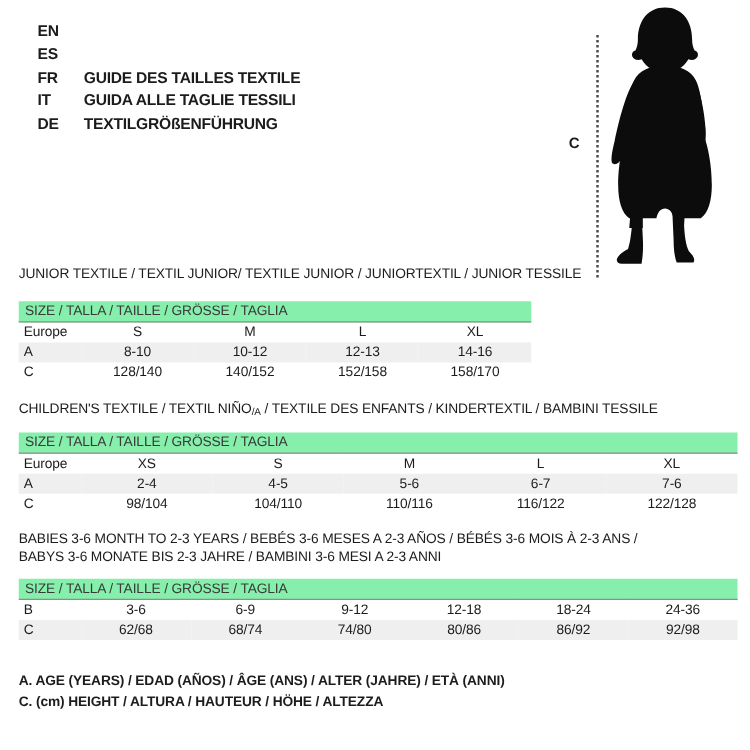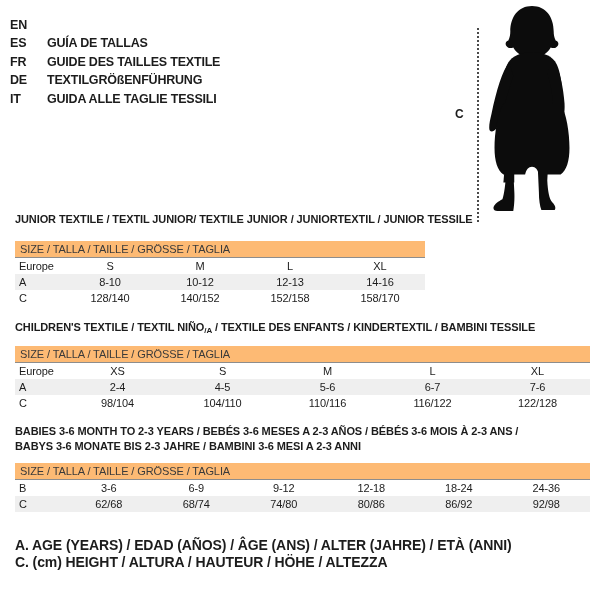--- a/index.html
+++ b/index.html
@@ -3,61 +3,60 @@
 <meta charset="utf-8">
 <style>
   html,body{margin:0;padding:0;}
   body{
     width:600px;height:600px;position:relative;background:#ffffff;
     font-family:"Liberation Sans","DejaVu Sans",sans-serif;
     color:#1c1c1c;overflow:hidden;
     -webkit-font-smoothing:antialiased;
   }
   
-  .lang-block{position:absolute;left:10px;top:16px;}
+  .lang-block{position:absolute;left:30px;top:16px;}
   .lang-row{display:flex;line-height:18.4px;font-size:12.5px;font-weight:bold;letter-spacing:-0.2px;}
   .lang-code{width:37px;flex:0 0 37px;}
   
   .dotted-line{position:absolute;left:477px;top:28px;height:194px;width:0;border-left:2px dotted #4a4a4a;}
   .figure-c{position:absolute;left:455px;top:107px;font-size:12px;font-weight:bold;}
   .baby-svg{position:absolute;left:487px;top:5px;}
   
-  .sec-title{position:absolute;left:15px;font-size:11px;font-weight:bold;letter-spacing:-0.1px;line-height:14.5px;white-space:nowrap;}
+  .sec-title{position:absolute;left:15px;font-size:11px;font-weight:normal;letter-spacing:-0.1px;line-height:14.5px;white-space:nowrap;}
   .sub{font-size:8px;vertical-align:-2px;}
   
   table.size-table{position:absolute;left:15px;border-collapse:collapse;table-layout:fixed;font-size:11px;letter-spacing:-0.1px;}
   table.size-table td{height:16px;padding:0;text-align:center;vertical-align:middle;white-space:nowrap;}
   table.size-table td.rowlabel{text-align:left;padding-left:4px;}
-  table.size-table tr.bar td{background:#fdba74;color:#3a3a3a;text-align:left;padding-left:5px;border-bottom:1px solid #8d8d8d;height:16px;}
+  table.size-table tr.bar td{background:#86efac;color:#3a3a3a;text-align:left;padding-left:5px;border-bottom:1px solid #8d8d8d;height:16px;}
   table.size-table tr.shade td{background:#efefef;}
   
-  .legend{position:absolute;left:15px;top:537px;font-size:14px;font-weight:bold;letter-spacing:-0.1px;line-height:17.3px;}
+  .legend{position:absolute;left:15px;top:537px;font-size:11px;font-weight:bold;letter-spacing:-0.1px;line-height:17.3px;}
 </style>
 </head>
 <body>
 
 <div class="lang-block">
   <div class="lang-row">
     <span class="lang-code">EN</span>
   </div>
   <div class="lang-row">
     <span class="lang-code">ES</span>
-    <span class="lang-label">GUÍA DE TALLAS</span>
   </div>
   <div class="lang-row">
     <span class="lang-code">FR</span>
     <span class="lang-label">GUIDE DES TAILLES TEXTILE</span>
   </div>
   <div class="lang-row">
+    <span class="lang-code">IT</span>
+    <span class="lang-label">GUIDA ALLE TAGLIE TESSILI</span>
+  </div>
+  <div class="lang-row">
     <span class="lang-code">DE</span>
     <span class="lang-label">TEXTILGRÖßENFÜHRUNG</span>
-  </div>
-  <div class="lang-row">
-    <span class="lang-code">IT</span>
-    <span class="lang-label">GUIDA ALLE TAGLIE TESSILI</span>
   </div>
 </div>
 
 <span class="figure-c">C</span>
 <div class="dotted-line"></div>
 <svg class="baby-svg" width="90" height="212" viewBox="0 0 90 215" xmlns="http://www.w3.org/2000/svg">
   <g fill="#0c0c0c">
 
     <path d="M45 1 C 31 1 23 12 23 27 C 23 30 22.5 33 21 36 C 17.5 36.5 17 42 21.5 43.5 C 23.5 43.8 25 43.5 26 43 C 30 50 37 53.5 45 53.5 C 53 53.5 60 50 64 43 C 65 43.5 66.5 43.8 68.5 43.5 C 73 42 72.5 36.5 69 36 C 67.5 33 67 30 67 27 C 67 12 59 1 45 1 Z"></path>
 

